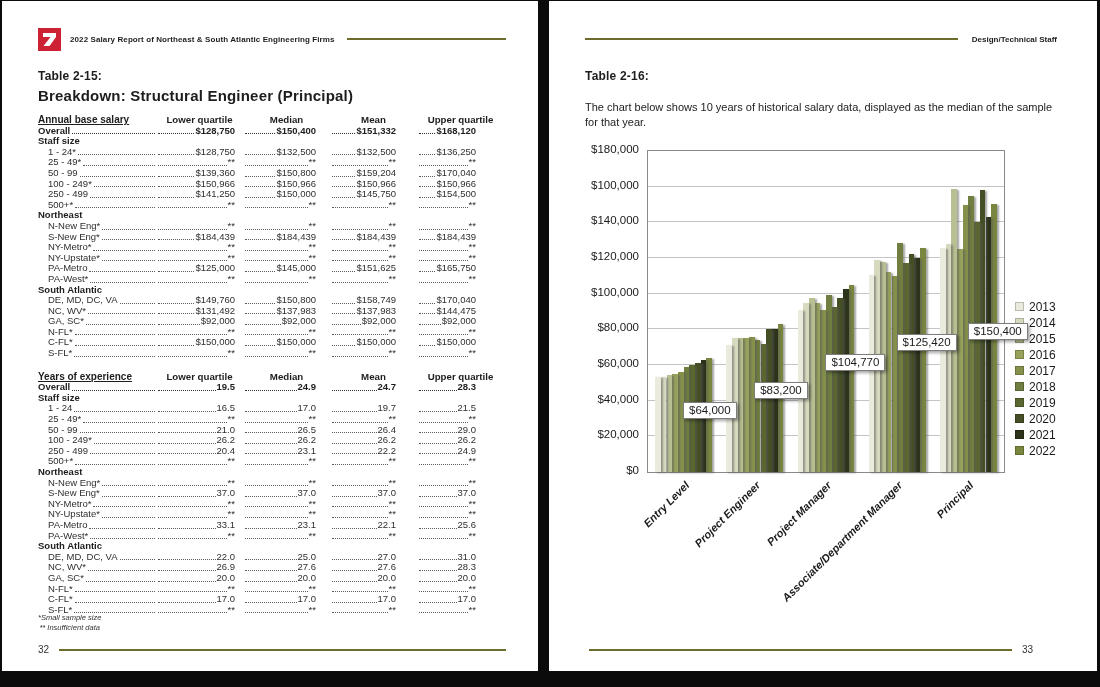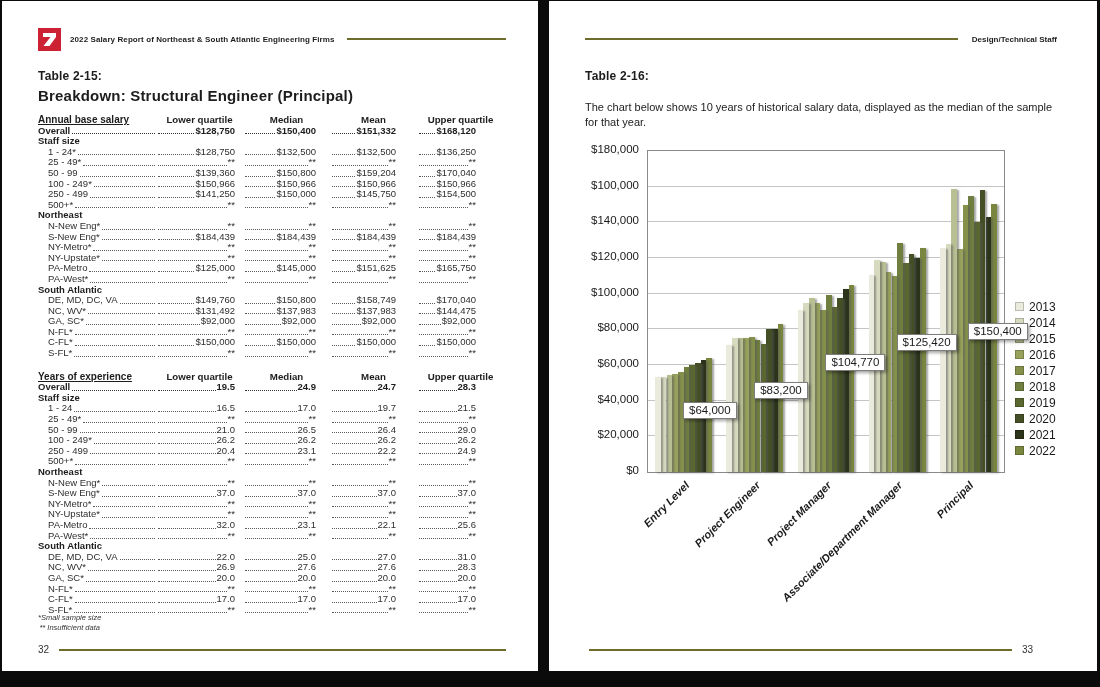--- a/index.html
+++ b/index.html
@@ -781,21 +781,21 @@
               <div class="tval pr3">**</div>
             </div>
           </div>
           <div class="trow">
             <div class="tlabelcell">
               <div class="indent" style="white-space: nowrap;">PA-Metro</div>
               <div class="leader"></div>
             </div>
             <div class="tcell">
               <div class="leader"></div>
-              <div class="tval pr0">32.0</div>
+              <div class="tval pr0">33.1</div>
             </div>
             <div class="tcell">
               <div class="leader"></div>
               <div class="tval pr1">23.1</div>
             </div>
             <div class="tcell">
               <div class="leader"></div>
               <div class="tval pr2">22.1</div>
             </div>
             <div class="tcell">

